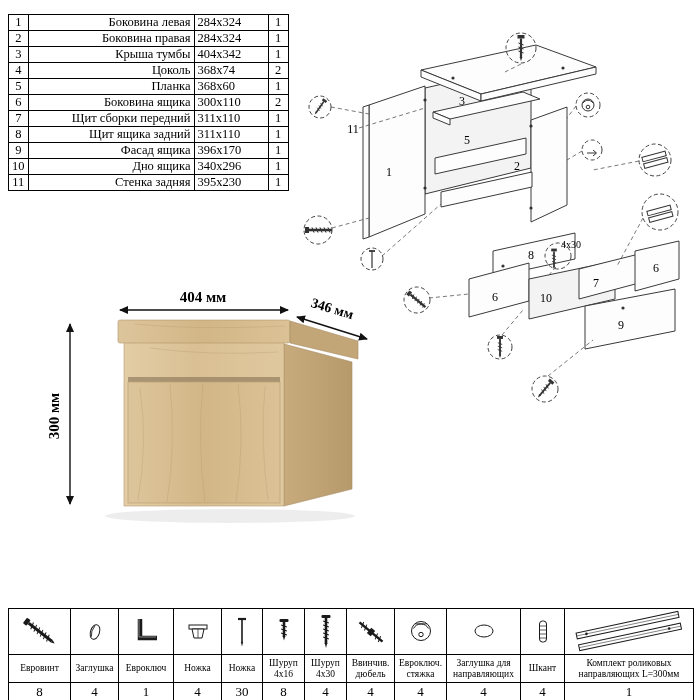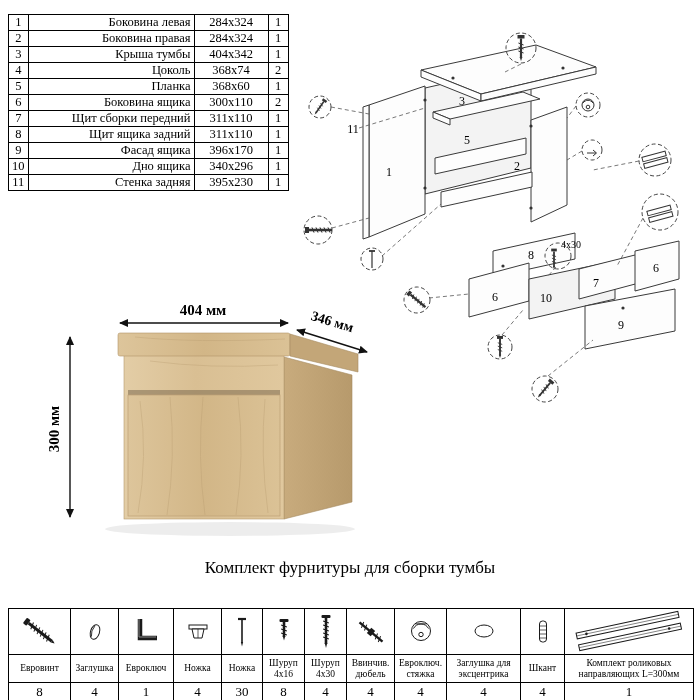--- a/index.html
+++ b/index.html
@@ -9,29 +9,29 @@
     font-family:"Liberation Serif", serif;
     color:#000;
   }
   .page { position:relative; width:700px; height:700px; background:#fff; overflow:hidden; }
 
   
   .parts-table { position:absolute; left:8px; top:14px; border-collapse:collapse; font-size:12.5px; }
   .parts-table td { border:1px solid #000; height:16px; padding:0 3px; line-height:1; vertical-align:middle; }
   .parts-table .c-num  { width:18px;  text-align:center; }
   .parts-table .c-name { width:166px; text-align:right; white-space:pre; }
-  .parts-table .c-size { width:74px;  text-align:center; }
+  .parts-table .c-size { width:74px;  }
   .parts-table .c-qty  { width:20px;  text-align:center; }
 
   
   .diagram { position:absolute; left:293px; top:8px; width:402px; height:400px; }
   .diagram svg text { font-family:"Liberation Serif", serif; }
 
   
-  .product { position:absolute; left:40px; top:293px; width:340px; height:280px; }
+  .product { position:absolute; left:40px; top:280px; width:340px; height:280px; }
   .product svg text { font-family:"Liberation Serif", serif; }
 
   
   .hw-title { position:absolute; top:558px; left:0; width:700px; text-align:center; font-size:17px; }
   .hw-table { position:absolute; left:8px; top:608px; border-collapse:collapse; table-layout:fixed; }
   .hw-table td { border:1px solid #000; text-align:center; vertical-align:middle; overflow:hidden; }
   .hw-icons td  { height:46px; }
   .hw-icons svg { vertical-align:middle; }
   .hw-labels td { height:28px; font-size:9.5px; line-height:1.1; padding:1px 2px; }
   .hw-qty td    { height:19px; font-size:13px; }
@@ -312,21 +312,20 @@
         <line x1="30" y1="44" x2="30" y2="224" marker-start="url(#ah)" marker-end="url(#ah)"></line>
         <line x1="257" y1="37" x2="327" y2="59" marker-start="url(#ah)" marker-end="url(#ah)"></line>
       </g>
 
       <text x="163" y="22" text-anchor="middle" font-size="15" font-weight="bold">404 мм</text>
       <text transform="translate(19 136) rotate(-90)" text-anchor="middle" font-size="15" font-weight="bold">300 мм</text>
       <text transform="translate(291 33) rotate(17)" text-anchor="middle" font-size="14" font-weight="bold">346 мм</text>
     </svg>
   </div>
 
-  <div class="hw-title">Комплект фурнитуры для сборки тумбы</div>
 
   <table class="hw-table">
     <colgroup>
       <col style="width:62px">
         <col style="width:48px">
         <col style="width:55px">
         <col style="width:48px">
       <col style="width:40px">
         <col style="width:42px">
         <col style="width:42px">
@@ -457,21 +456,21 @@
       <tr class="hw-labels">
         <td>Евровинт</td>
         <td>Заглушка</td>
         <td>Евроключ</td>
         <td>Ножка</td>
         <td>Ножка</td>
         <td>Шуруп 4х16</td>
         <td>Шуруп 4х30</td>
         <td>Ввинчив. дюбель</td>
         <td>Евроключ. стяжка</td>
-        <td>Заглушка для эксцентрика</td>
+        <td>Заглушка для направляющих</td>
         <td>Шкант</td>
         <td>Комплект роликовых направляющих L=300мм</td>
       </tr>
       <tr class="hw-qty">
         <td>8</td>
         <td>4</td>
         <td>1</td>
         <td>4</td>
         <td>30</td>
         <td>8</td>

